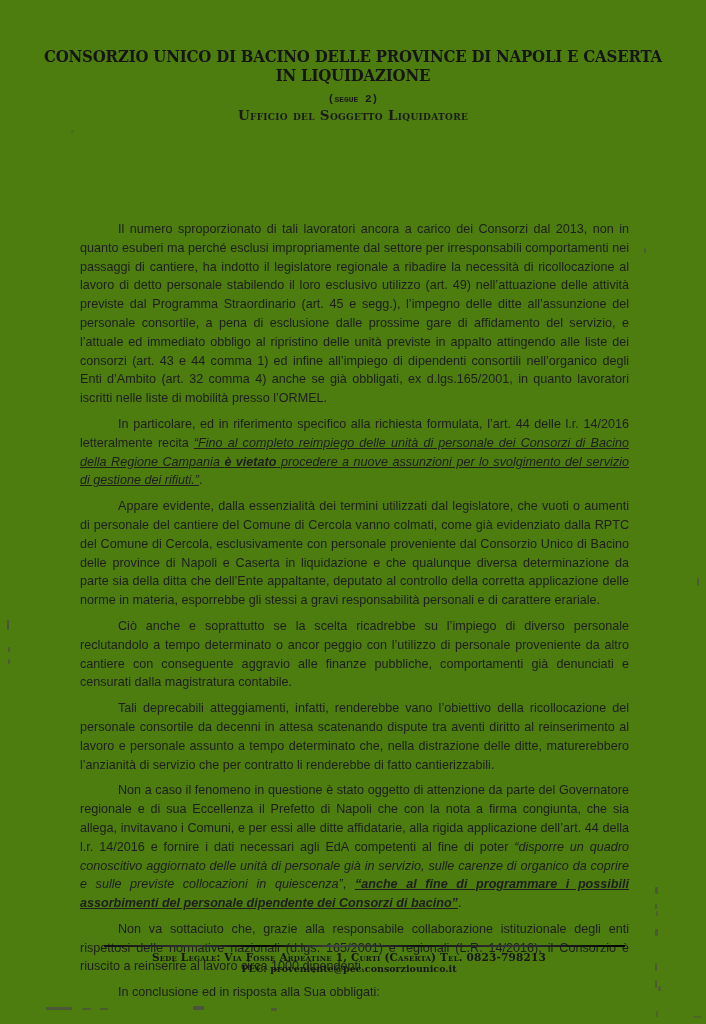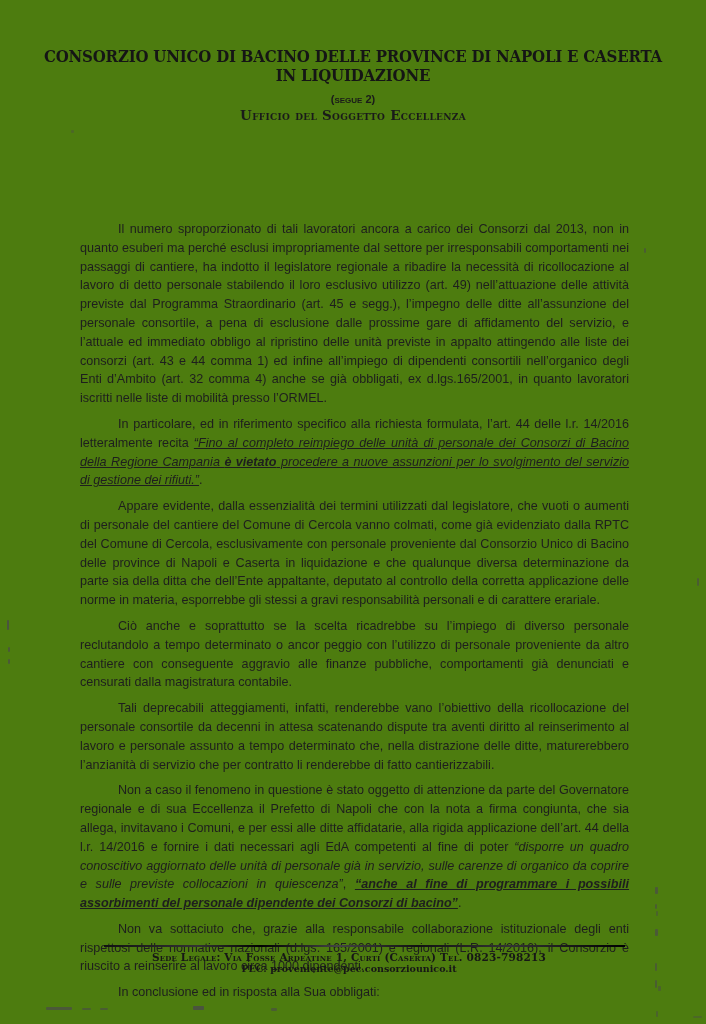--- a/index.html
+++ b/index.html
@@ -19,21 +19,21 @@
     margin:0 42px;
     font-family:"DejaVu Serif","Liberation Serif",serif;
     font-weight:bold;
     font-size:15px;
     letter-spacing:-0.2px;
     color:#151515;
     transform:scaleY(1.08);
   }
   .sub1{
     margin-top:9px;
-    font-family:Liberation Sans, sans-serif;
+    font-family:Liberation Mono, monospace;
     font-weight:bold;
     font-variant:small-caps;
     text-transform:lowercase;
     font-size:11px;
     color:#1a1a1a;
   }
   .sub2{
     margin-top:2px;
     font-family:"DejaVu Serif","Liberation Serif",serif;
     font-weight:bold;
@@ -82,21 +82,21 @@
   .art{position:absolute;background:#4a4a4a;border-radius:1px;}
 </style>
 </head>
 <body>
 
 <div class="page">
 
   <div class="hdr">
     <div class="title">CONSORZIO UNICO DI BACINO DELLE PROVINCE DI NAPOLI E CASERTA IN LIQUIDAZIONE</div>
     <div class="sub1">(Segue 2)</div>
-    <div class="sub2">Ufficio del Soggetto Eccellenza</div>
+    <div class="sub2">Ufficio del Soggetto Liquidatore</div>
   </div>
 
   <div class="bodytext">
     <p><span class="r-n">Il numero sproporzionato di tali lavoratori ancora a carico dei Consorzi dal 2013, non in quanto esuberi ma perché esclusi impropriamente dal settore per irresponsabili comportamenti nei passaggi di cantiere, ha indotto il legislatore regionale a ribadire la necessità di ricollocazione al lavoro di detto personale stabilendo il loro esclusivo utilizzo (art. 49) nell’attuazione delle attività previste dal Programma Straordinario (art. 45 e segg.), l’impegno delle ditte all’assunzione del personale consortile, a pena di esclusione dalle prossime gare di affidamento del servizio, e l’attuale ed immediato obbligo al ripristino delle unità previste in appalto attingendo alle liste dei consorzi (art. 43 e 44 comma 1) ed infine all’impiego di dipendenti consortili nell’organico degli Enti d’Ambito (art. 32 comma 4) anche se già obbligati, ex d.lgs.165/2001, in quanto lavoratori iscritti nelle liste di mobilità presso l’ORMEL.</span></p>
 
     <p><span class="r-n">In particolare, ed in riferimento specifico alla richiesta formulata, l’art. 44 delle l.r. 14/2016 letteralmente recita </span><span class="r-iu">“Fino al completo reimpiego delle unità di personale dei Consorzi di Bacino della Regione Campania </span><span class="r-biu">è vietato</span><span class="r-iu"> procedere a nuove assunzioni per lo svolgimento del servizio di gestione dei rifiuti.”</span><span class="r-n">.</span></p>
 
     <p><span class="r-n">Appare evidente, dalla essenzialità dei termini utilizzati dal legislatore, che vuoti o aumenti di personale del cantiere del Comune di Cercola vanno colmati, come già evidenziato dalla RPTC del Comune di Cercola, esclusivamente con personale proveniente dal Consorzio Unico di Bacino delle province di Napoli e Caserta in liquidazione e che qualunque diversa determinazione da parte sia della ditta che dell’Ente appaltante, deputato al controllo della corretta applicazione delle norme in materia, esporrebbe gli stessi a gravi responsabilità personali e di carattere erariale.</span></p>
 
     <p><span class="r-n">Ciò anche e soprattutto se la scelta ricadrebbe su l’impiego di diverso personale reclutandolo a tempo determinato o ancor peggio con l’utilizzo di personale proveniente da altro cantiere con conseguente aggravio alle finanze pubbliche, comportamenti già denunciati e censurati dalla magistratura contabile.</span></p>

